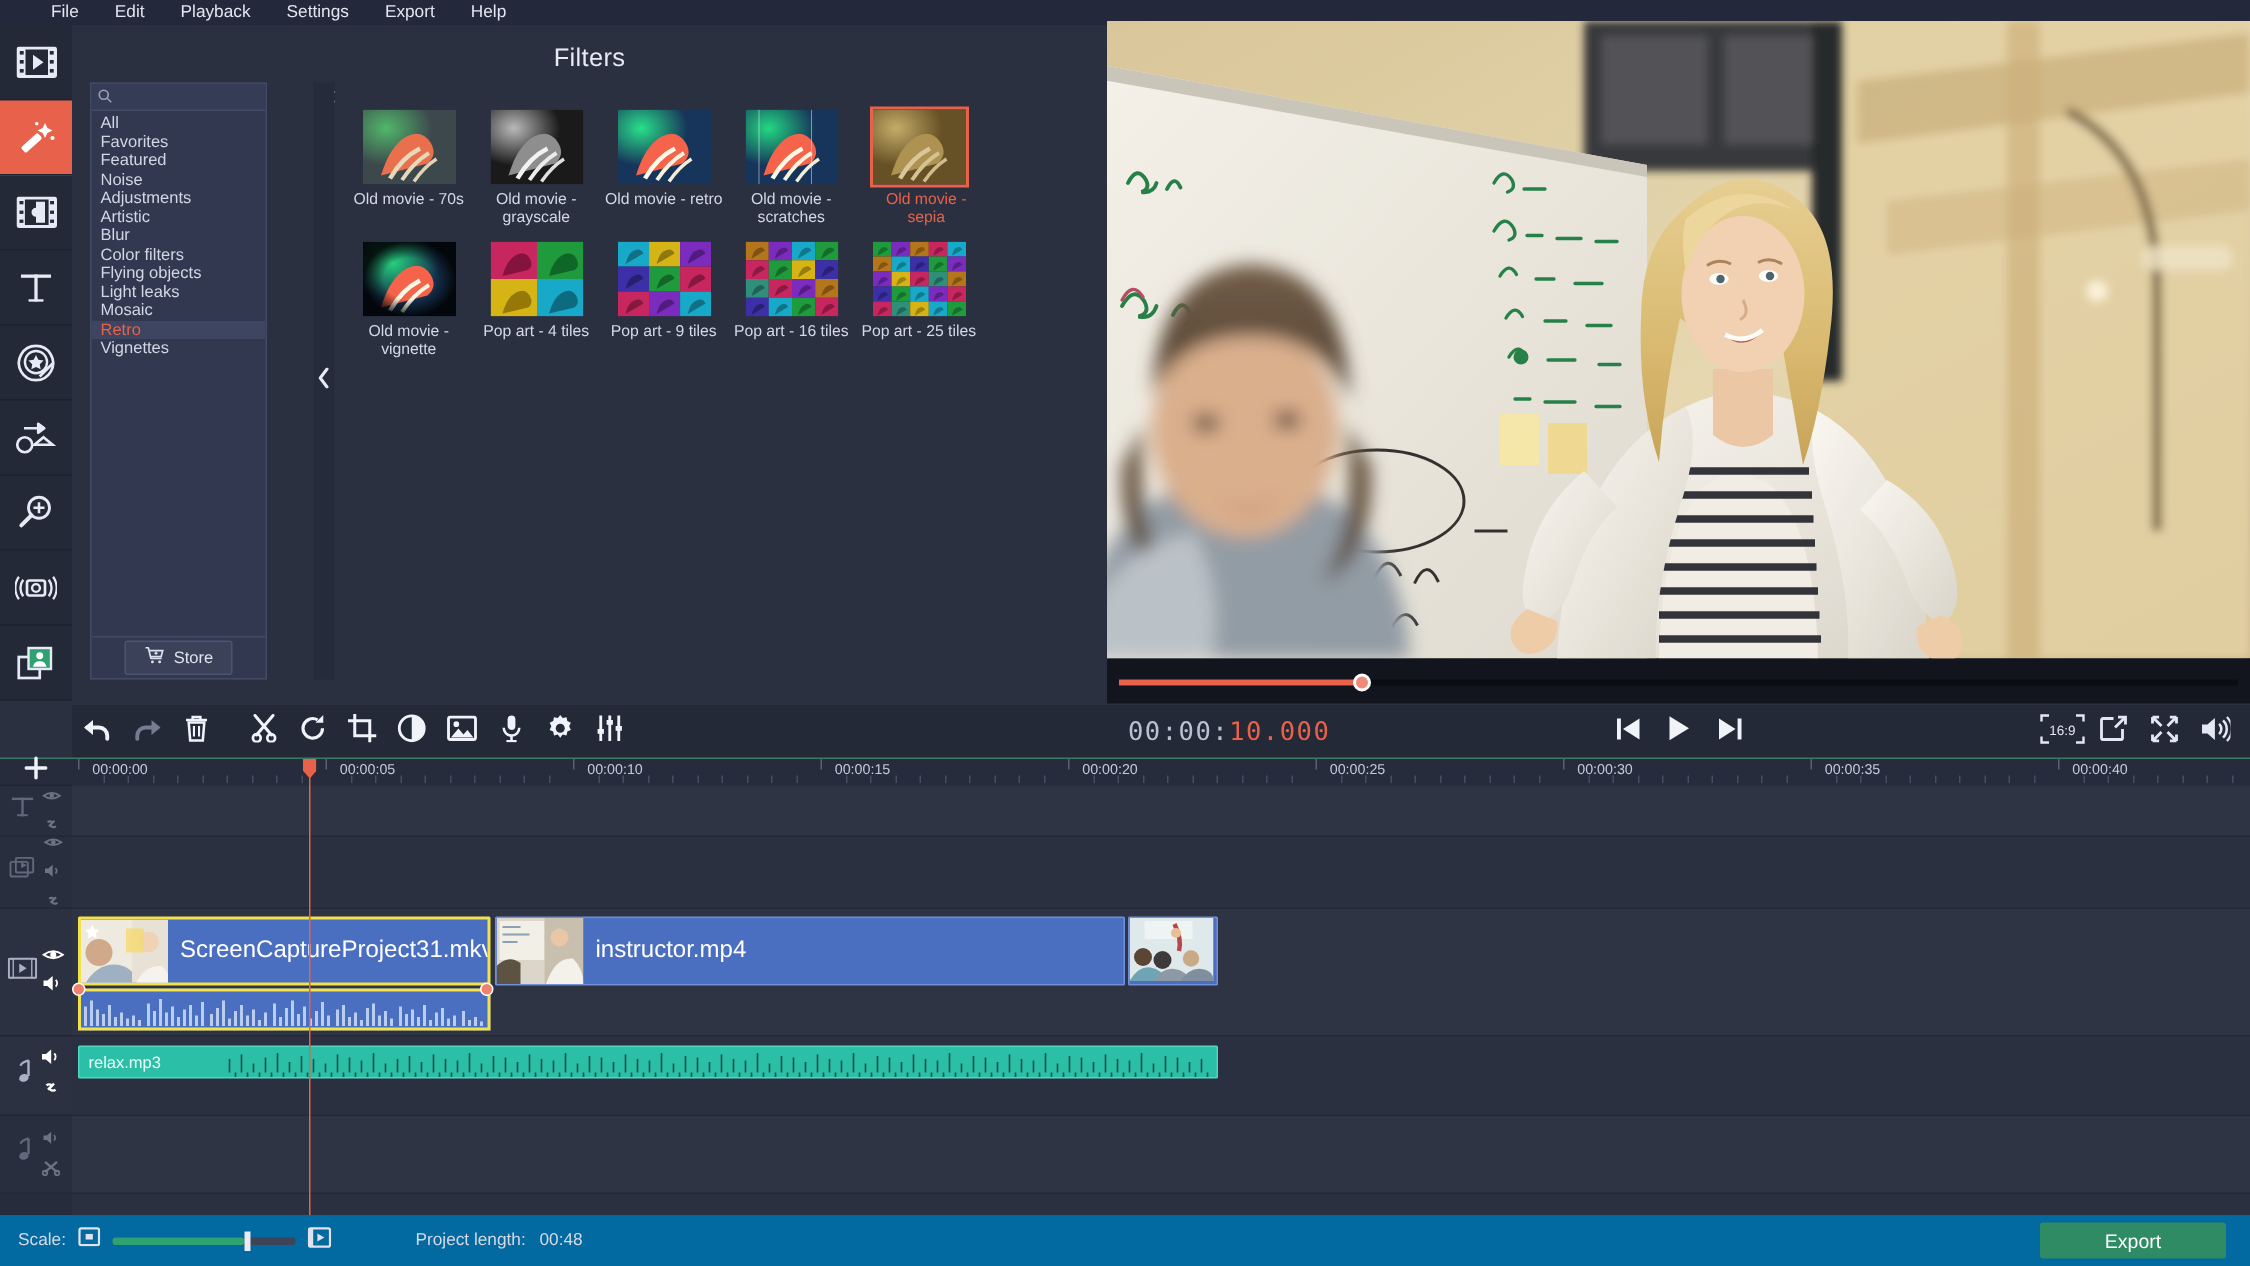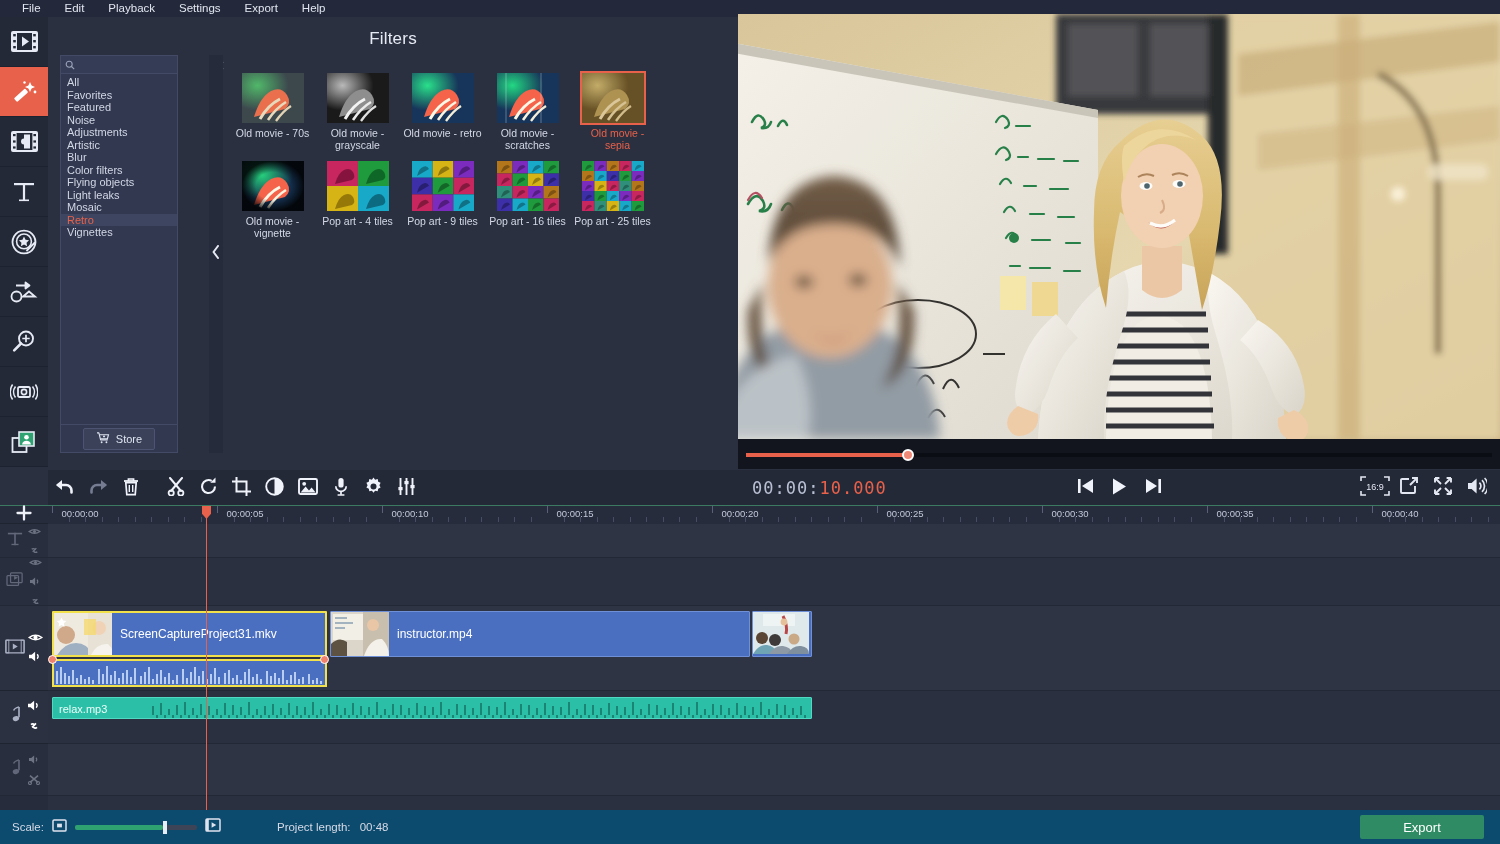--- a/index.html
+++ b/index.html
@@ -8,21 +8,21 @@
     background: #2b3040;
     font-family: "Liberation Sans", sans-serif;
     overflow: hidden;
     color: #d6dae6;
   }
   .app { position: relative; width: 1500px; height: 844px; }
 
   
   .menubar {
     position: absolute; top: 0; left: 0; width: 1500px; height: 17px;
-    background: #23283a; display: flex; align-items: center; padding-left: 22px;
+    background: #23283a; display: flex; align-items: center; padding-left: 34px;
   }
   .menubar .mi {
     font-size: 11.5px; color: #e2e6f0; margin-right: 24px; cursor: default; line-height: 17px;
   }
 
   
   .rail {
     position: absolute; top: 17px; left: 0; width: 48px; height: 450px;
     background: #242938; display: flex; flex-direction: column;
   }
@@ -150,39 +150,39 @@
     position: absolute; top: 0; left: -4px; width: 9px; height: 13px; background: #e8614a;
     clip-path: polygon(0 0, 100% 0, 100% 60%, 50% 100%, 0 60%);
   }
 
   .clip {
     position: absolute; background: #4b6fc0; border: 1px solid #6f8fd6; border-radius: 1px;
     overflow: hidden; cursor: pointer;
   }
   .clip.selected { border: 2px solid #f2e14a; }
   .clip-name {
-    position: absolute; top: 50%; transform: translateY(-50%); font-size: 12px; color: #ffffff; white-space: nowrap;
+    position: absolute; top: 50%; transform: translateY(-50%); font-size: 16px; color: #ffffff; white-space: nowrap;
   }
   .clip-thumb { position: absolute; left: 0; top: 0; height: 100%; overflow: hidden; }
   .audio-clip {
     position: absolute; background: #2bbfa8; border: 1px solid #4fd8c2; border-radius: 1px; overflow: hidden; cursor: pointer;
   }
   .audio-name { position: absolute; left: 6px; top: 5px; font-size: 11px; color: #eafff9; z-index: 3; }
   .linked-audio {
     position: absolute; background: #4b6fc0; border: 2px solid #f2e14a; overflow: hidden; cursor: pointer;
   }
   .handle-dot {
     position: absolute; width: 9px; height: 9px; border-radius: 50%;
     background: #f0816c; border: 1px solid #ffffff; z-index: 25;
   }
 
   
   .bottom {
     position: absolute; top: 810px; left: 0; width: 1500px; height: 34px;
-    background: #0c4a6e; display: flex; align-items: center;
+    background: #0369a1; display: flex; align-items: center;
   }
   .scale-label { margin-left: 12px; font-size: 11.5px; color: #d6dae6; }
   .scale-slider {
     position: relative; width: 122px; height: 5px; background: #3e4458; margin: 0 8px; border-radius: 2px; cursor: pointer;
   }
   .scale-fill { position: absolute; left: 0; top: 0; height: 5px; width: 72%; background: #2fa271; border-radius: 2px; }
   .scale-knob { position: absolute; left: 72%; top: -4px; width: 4px; height: 13px; background: #e8ecf5; }
   .proj-len { margin-left: 56px; font-size: 11.5px; color: #d6dae6; }
   .export-btn {
     position: absolute; right: 16px; top: 5px; width: 124px; height: 24px;

